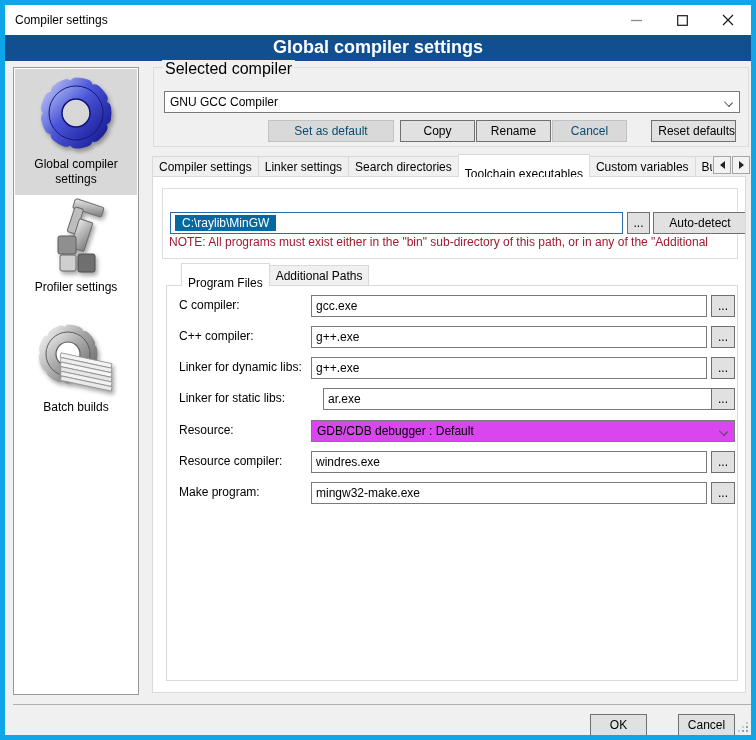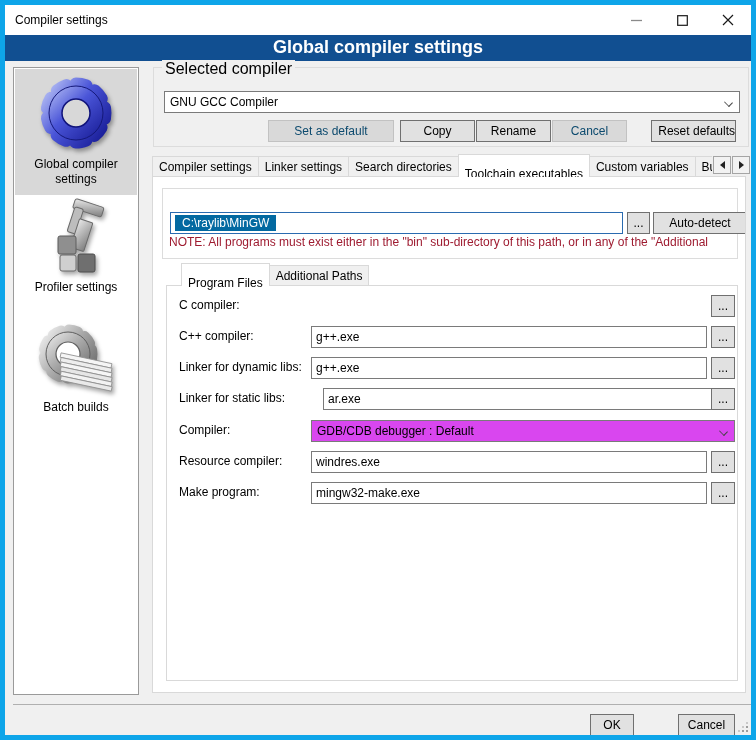--- a/index.html
+++ b/index.html
@@ -216,49 +216,50 @@
     <div class="note">NOTE: All programs must exist either in the "bin" sub-directory of this path, or in any of the "Additional</div>
 
     <div class="subtabstrip">
       <div class="tab active">Program Files</div>
       <div class="tab">Additional Paths</div>
     </div>
 
     <div class="subpage">
 
       <div class="row-label" style="top:12px;">C compiler:</div>
+      <div class="field" style="left:144px; top:9px; width:396px;">gcc.exe</div>
       <div class="btn" style="left:544px; top:9px; width:24px;">...</div>
 
       <div class="row-label" style="top:43px;">C++ compiler:</div>
       <div class="field" style="left:144px; top:40px; width:396px;">g++.exe</div>
       <div class="btn" style="left:544px; top:40px; width:24px;">...</div>
 
       <div class="row-label" style="top:74px;">Linker for dynamic libs:</div>
       <div class="field" style="left:144px; top:71px; width:396px;">g++.exe</div>
       <div class="btn" style="left:544px; top:71px; width:24px;">...</div>
 
       <div class="row-label" style="top:105px;">Linker for static libs:</div>
       <div class="field" style="left:156px; top:102px; width:396px;">ar.exe</div>
       <div class="btn" style="left:544px; top:102px; width:24px;">...</div>
 
-      <div class="row-label" style="top:137px;">Compiler:</div>
+      <div class="row-label" style="top:137px;">Resource:</div>
       <div class="combo gray" style="left:144px; top:134px; width:424px;">
         <span>GDB/CDB debugger : Default</span>
         <span class="chevron"></span>
       </div>
 
       <div class="row-label" style="top:168px;">Resource compiler:</div>
       <div class="field" style="left:144px; top:165px; width:396px;">windres.exe</div>
       <div class="btn" style="left:544px; top:165px; width:24px;">...</div>
 
       <div class="row-label" style="top:199px;">Make program:</div>
       <div class="field" style="left:144px; top:196px; width:396px;">mingw32-make.exe</div>
       <div class="btn" style="left:544px; top:196px; width:24px;">...</div>
 
     </div>
   </div>
 
   <div class="separator"></div>
-  <div class="btn" style="left:585px; top:709px; width:44px;">OK</div>
+  <div class="btn" style="left:585px; top:709px; width:57px;">OK</div>
   <div class="btn" style="left:673px; top:709px; width:57px;">Cancel</div>
   <div class="grip"></div>
 
 </div>
 
 </body></html>

